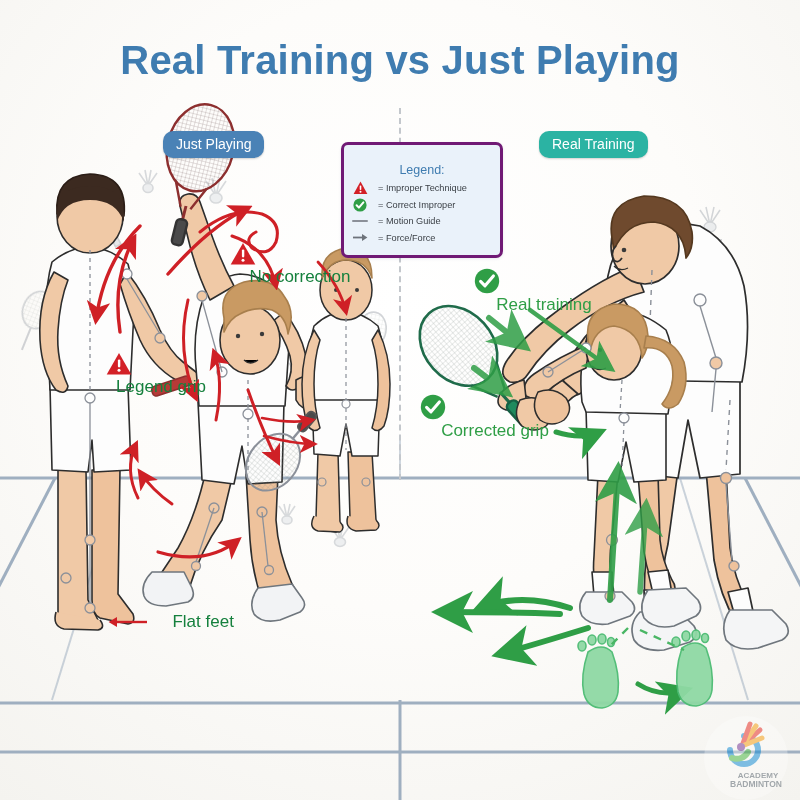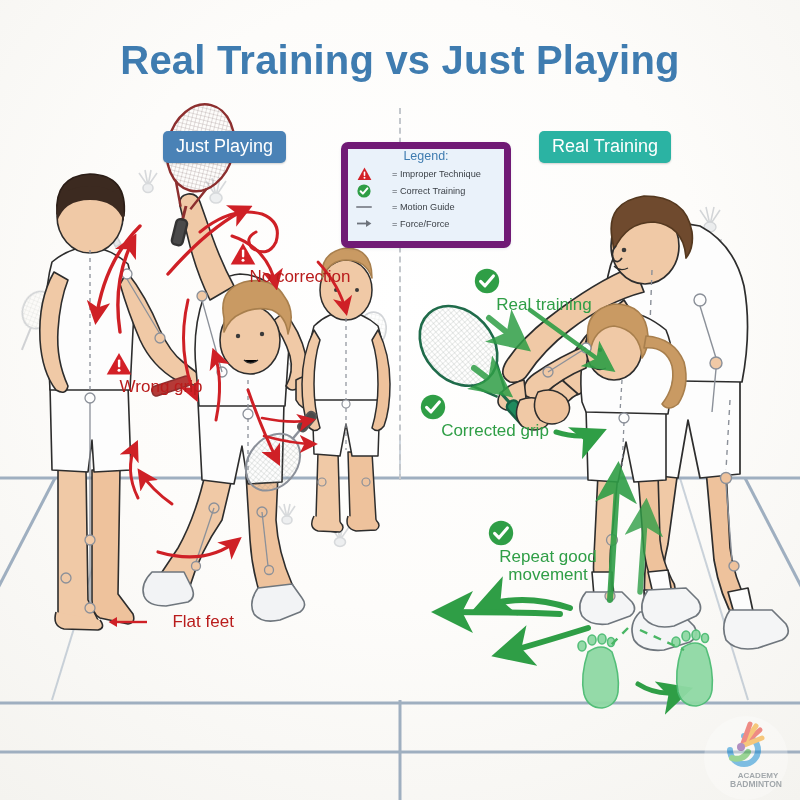--- a/index.html
+++ b/index.html
@@ -32,22 +32,22 @@
     font-size: 40px;
     font-weight: bold;
     letter-spacing: 0.2px;
     color: #3f7cb0;
   }
 
   
   .side-badge {
     position: absolute;
     padding: 5px 13px 6px;
-    border-radius: 5px;
-    font-size: 18px;
+    border-radius: 10px;
+    font-size: 14px;
     color: #ffffff;
     white-space: nowrap;
     box-shadow: 0 1px 2px rgba(0,0,0,.18);
   }
   #badge-left  { left: 163px; top: 131px; background: #4a82b6; }
   #badge-right { left: 539px; top: 131px; background: #2bb3a3; }
 
   
   #divider {
     position: absolute;
@@ -55,53 +55,53 @@
     width: 0; height: 372px;
     border-left: 2px dashed #c3c7cc;
   }
 
   
   #legend-box {
     position: absolute;
     left: 341px; top: 142px;
     width: 140px;
     background: #eaf2fa;
-    border: 7px solid #701a75;
+    border: 3px solid #701a75;
     border-radius: 7px;
-    padding: 0 8px 8px;
+    padding: 18px 8px 8px;
     box-shadow: 0 1px 3px rgba(40,70,100,.10);
   }
   #legend-title {
     text-align: center;
     color: #3f7cb0;
     font-size: 12.5px;
     margin-bottom: 4px;
   }
   .legend-row {
     display: flex;
     align-items: center;
-    gap: 20px;
+    gap: 10px;
     margin: 2.5px 0;
     font-size: 9.2px;
     color: #3a3f45;
     white-space: nowrap;
   }
   .legend-ico {
     width: 16px; height: 14px;
     flex: 0 0 16px;
     display: flex; align-items: center; justify-content: center;
   }
 
   
   #court { position: absolute; inset: 0; }
 
   
   .callout { position: absolute; text-align: center; white-space: nowrap; }
   .callout .ctext { font-size: 17px; line-height: 1.05; }
-  .bad  .ctext { color: #b91c1c; }
+  .bad  .ctext { color: #15803d; }
   .good .ctext { color: #2f9e46; }
   .callout .wrap2 { white-space: normal; width: 110px; }
 
   .mark { margin: 0 auto 2px; display: block; }
 
   
   #watermark {
     position: absolute;
     left: 700px; top: 716px;
     width: 92px; height: 84px;
@@ -483,21 +483,21 @@
       <span>= Improper Technique</span>
     </div>
 
     <div class="legend-row">
       <span class="legend-ico">
         <svg width="14" height="14" viewBox="0 0 14 14">
             <circle cx="7" cy="7" r="6.6" fill="#2f9e46"></circle>
             <path d="M3.6 7.2 L5.9 9.6 L10.4 4.4" stroke="#fff" stroke-width="2" fill="none" stroke-linecap="round" stroke-linejoin="round"></path>
           </svg>
       </span>
-      <span>= Correct Training</span>
+      <span>= Correct Improper</span>
     </div>
 
     <div class="legend-row">
       <span class="legend-ico">
         <svg width="16" height="8" viewBox="0 0 16 8">
             <line x1="1" y1="4" x2="15" y2="4" stroke="#8b9099" stroke-width="2" stroke-linecap="round"></line>
           </svg>
       </span>
       <span>= Motion Guide</span>
     </div>
@@ -525,21 +525,21 @@
   </div>
 
   <div class="callout bad" style="left:106px; top:352px; width:100px;">
     <span class="mark">
       <svg width="26" height="24" viewBox="0 0 26 24">
           <path d="M13 1 L25.3 22.6 H0.7 Z" fill="#d32027"></path>
           <rect x="11.9" y="7.4" width="2.4" height="8" rx="1.1" fill="#fff"></rect>
           <circle cx="13" cy="18.3" r="1.5" fill="#fff"></circle>
         </svg>
     </span>
-    <div class="ctext wrap2" style="margin:0 auto">Wrong grip</div>
+    <div class="ctext wrap2" style="margin:0 auto">Legend grip</div>
   </div>
 
   <div class="callout bad" style="left:108px; top:612px; width:160px; text-align:left;">
     <span style="display:inline-block; vertical-align:middle;">
       <svg width="40" height="12" viewBox="0 0 40 12">
           <line x1="8" y1="6" x2="39" y2="6" stroke="#cf2026" stroke-width="2.4"></line>
           <path d="M9 1 L0.6 6 L9 11 Z" fill="#cf2026"></path>
         </svg>
     </span>
     <span class="ctext" style="vertical-align:middle; margin-left:20px;">Flat feet</span>
@@ -558,29 +558,20 @@
   <div class="callout good" style="left:420px; top:394px; width:150px;">
     <span class="mark">
       <svg width="26" height="26" viewBox="0 0 26 26">
           <circle cx="13" cy="13" r="12.2" fill="#2f9e46"></circle>
           <path d="M6.6 13.4 L11 17.8 L19.4 8" stroke="#fff" stroke-width="3.1" fill="none" stroke-linecap="round" stroke-linejoin="round"></path>
         </svg>
     </span>
     <div class="ctext">Corrected grip</div>
   </div>
 
-  <div class="callout good" style="left:488px; top:520px; width:120px;">
-    <span class="mark">
-      <svg width="26" height="26" viewBox="0 0 26 26">
-          <circle cx="13" cy="13" r="12.2" fill="#2f9e46"></circle>
-          <path d="M6.6 13.4 L11 17.8 L19.4 8" stroke="#fff" stroke-width="3.1" fill="none" stroke-linecap="round" stroke-linejoin="round"></path>
-        </svg>
-    </span>
-    <div class="ctext wrap2" style="margin:0 auto">Repeat good movement</div>
-  </div>
 
   <svg id="watermark" viewBox="0 0 92 84">
     <circle cx="46" cy="42" r="42" fill="#ffffff" opacity=".55"></circle>
     <g transform="translate(30,28)">
       <path d="M0 6 A14 14 0 1 0 14 -8" fill="none" stroke="#1b8fd6" stroke-width="6" stroke-linecap="round"></path>
       <path d="M2 14 A13 13 0 0 0 18 8" fill="none" stroke="#4fb848" stroke-width="6" stroke-linecap="round"></path>
       <path d="M12 2 L30 -14" stroke="#e8332a" stroke-width="5" stroke-linecap="round"></path>
       <path d="M12 2 L26 -18" stroke="#f6a01a" stroke-width="5" stroke-linecap="round"></path>
       <path d="M12 2 L20 -20" stroke="#e8332a" stroke-width="5" stroke-linecap="round"></path>
       <path d="M12 2 L32 -6" stroke="#f6a01a" stroke-width="5" stroke-linecap="round"></path>

